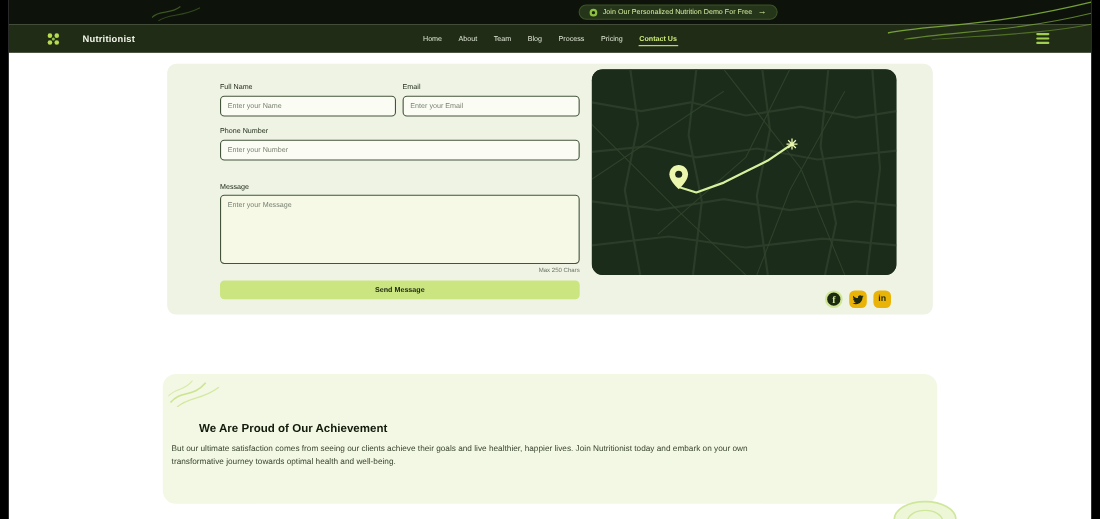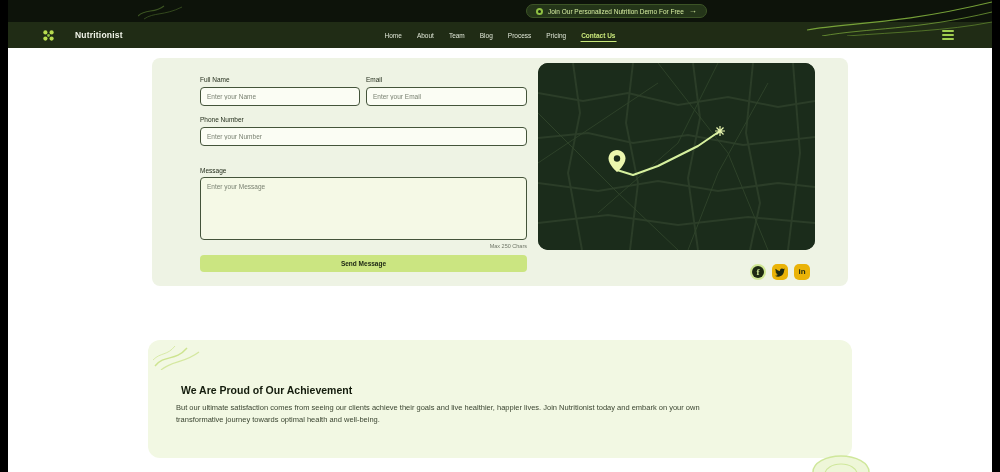--- a/index.html
+++ b/index.html
@@ -52,21 +52,21 @@
   .socials { position:absolute; left:598px; top:206px; display:flex; gap:6px; }
   .social { width:16px; height:16px; border-radius:5px; background:#eab308; display:flex; align-items:center; justify-content:center; cursor:pointer; }
   .social.fb { border-radius:50%; background:#cfe793; }
   .fb-circle { width:12px; height:12px; border-radius:50%; background:#1d2a12; display:flex; align-items:center; justify-content:center; }
   .fb-f { color:#cfe793; font-size:9px; font-weight:700; font-family:"Liberation Serif", serif; line-height:1; margin-top:1px; }
   .li-in { color:#1d2a12; font-size:8px; font-weight:700; line-height:1; }
 
   
   .achievement { position:absolute; left:148px; top:340px; width:704px; height:118px; background:#f2f8e3; border-radius:12px; z-index:1; }
   .ach-title { position:absolute; left:8px; top:44px; font-size:10.5px; font-weight:700; color:#131b0c;margin-left:25px; }
-  .ach-body  { position:absolute; left:8px; top:62px; width:572px; font-size:7.5px; line-height:1.55; color:#3a4430;margin-left:20px; }
+  .ach-body  { position:absolute; left:8px; top:62px; width:572px; font-size:7.5px; line-height:1.55; color:#3a4430; }
   .ach-btn   { position:absolute; left:589px; top:58px; width:114px; height:29px; background:#b3d356; border:none; border-radius:6px;
                font-family:"Liberation Sans", sans-serif; font-size:8px; font-weight:700; color:#1a240f; cursor:pointer; }
 </style>
 </head>
 <body>
 
 <div class="viewport">
 
   <div class="announce">
     <button class="pill">

